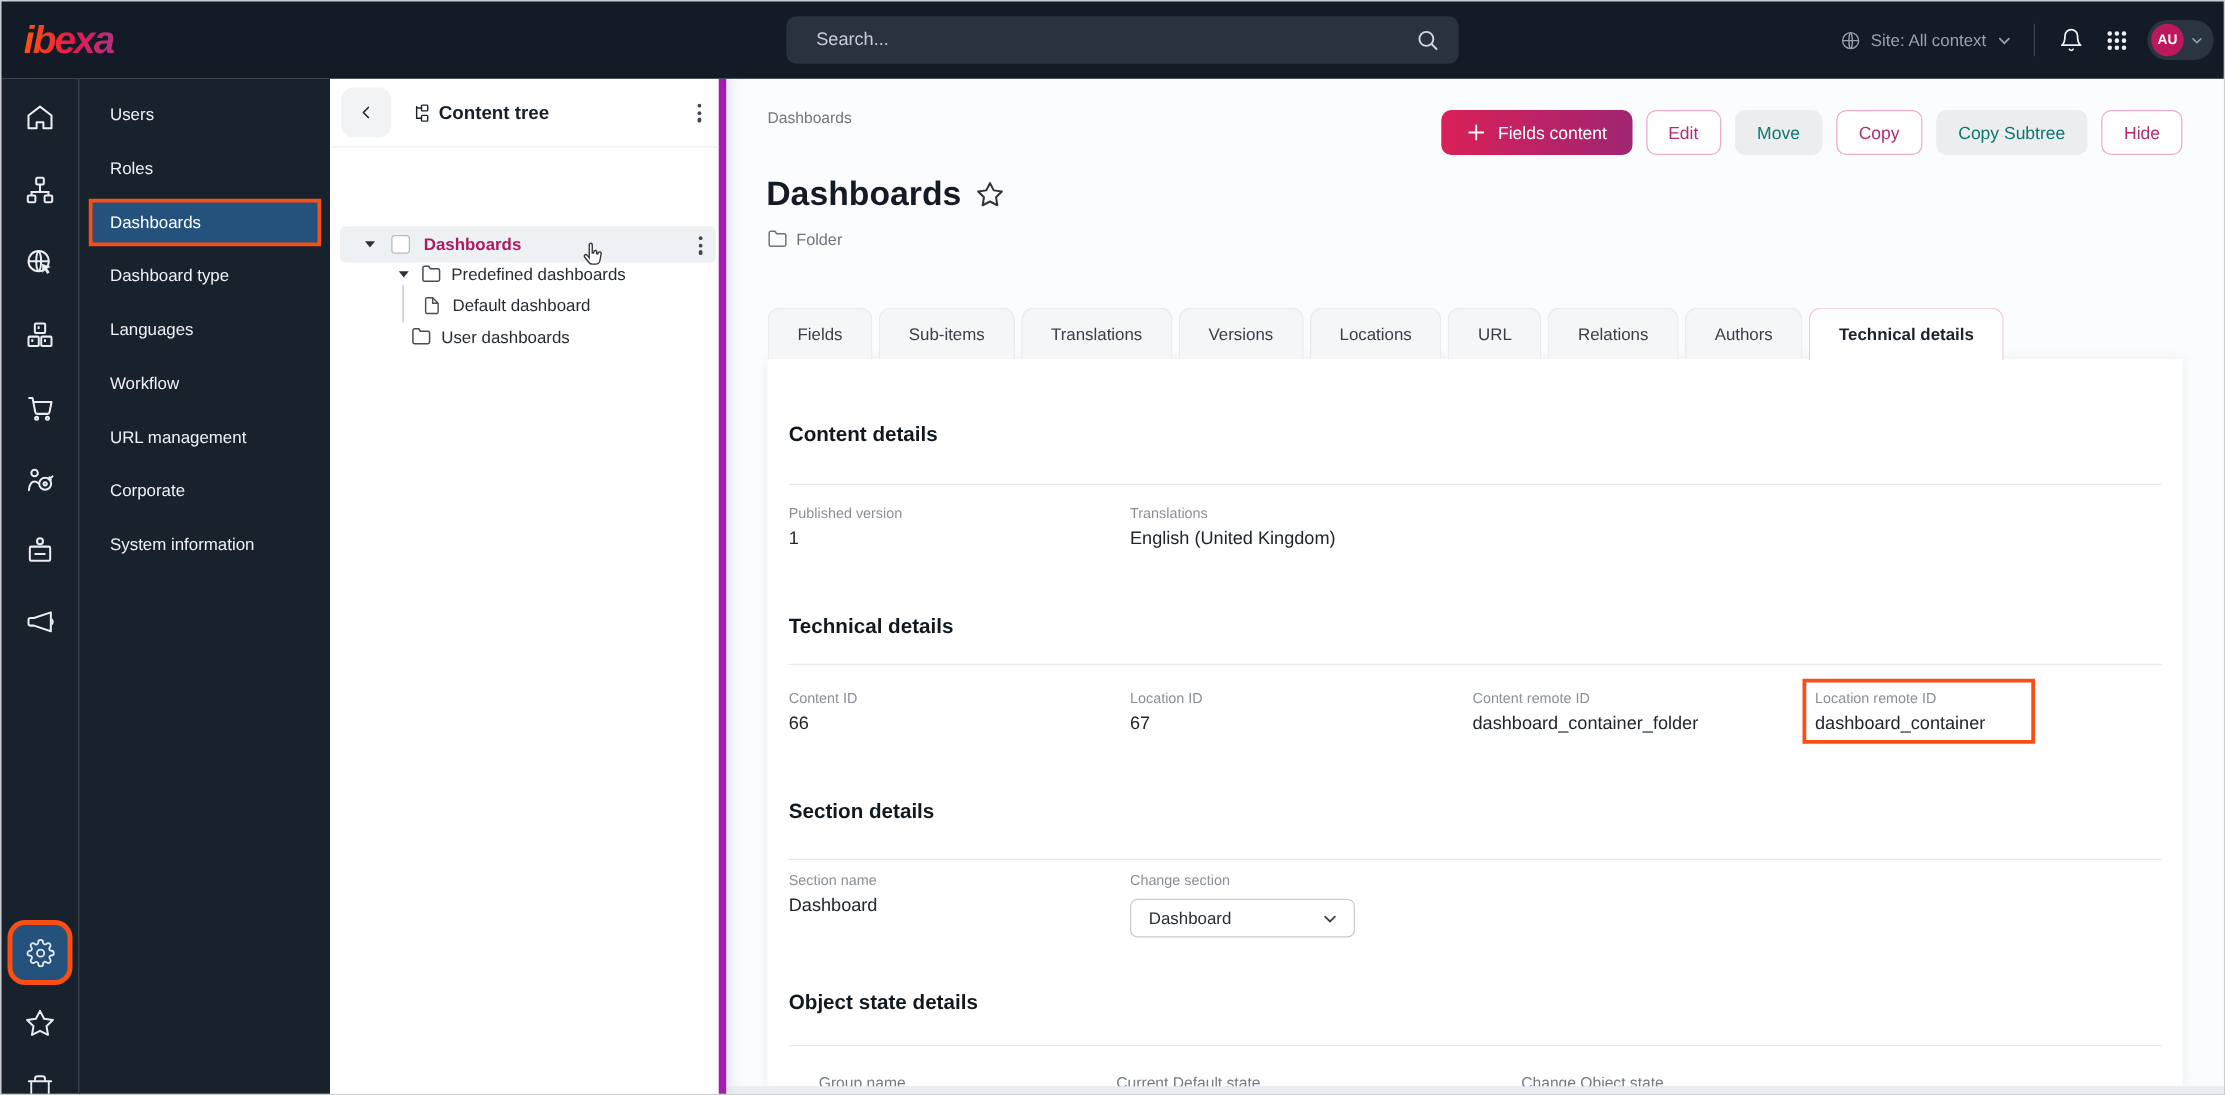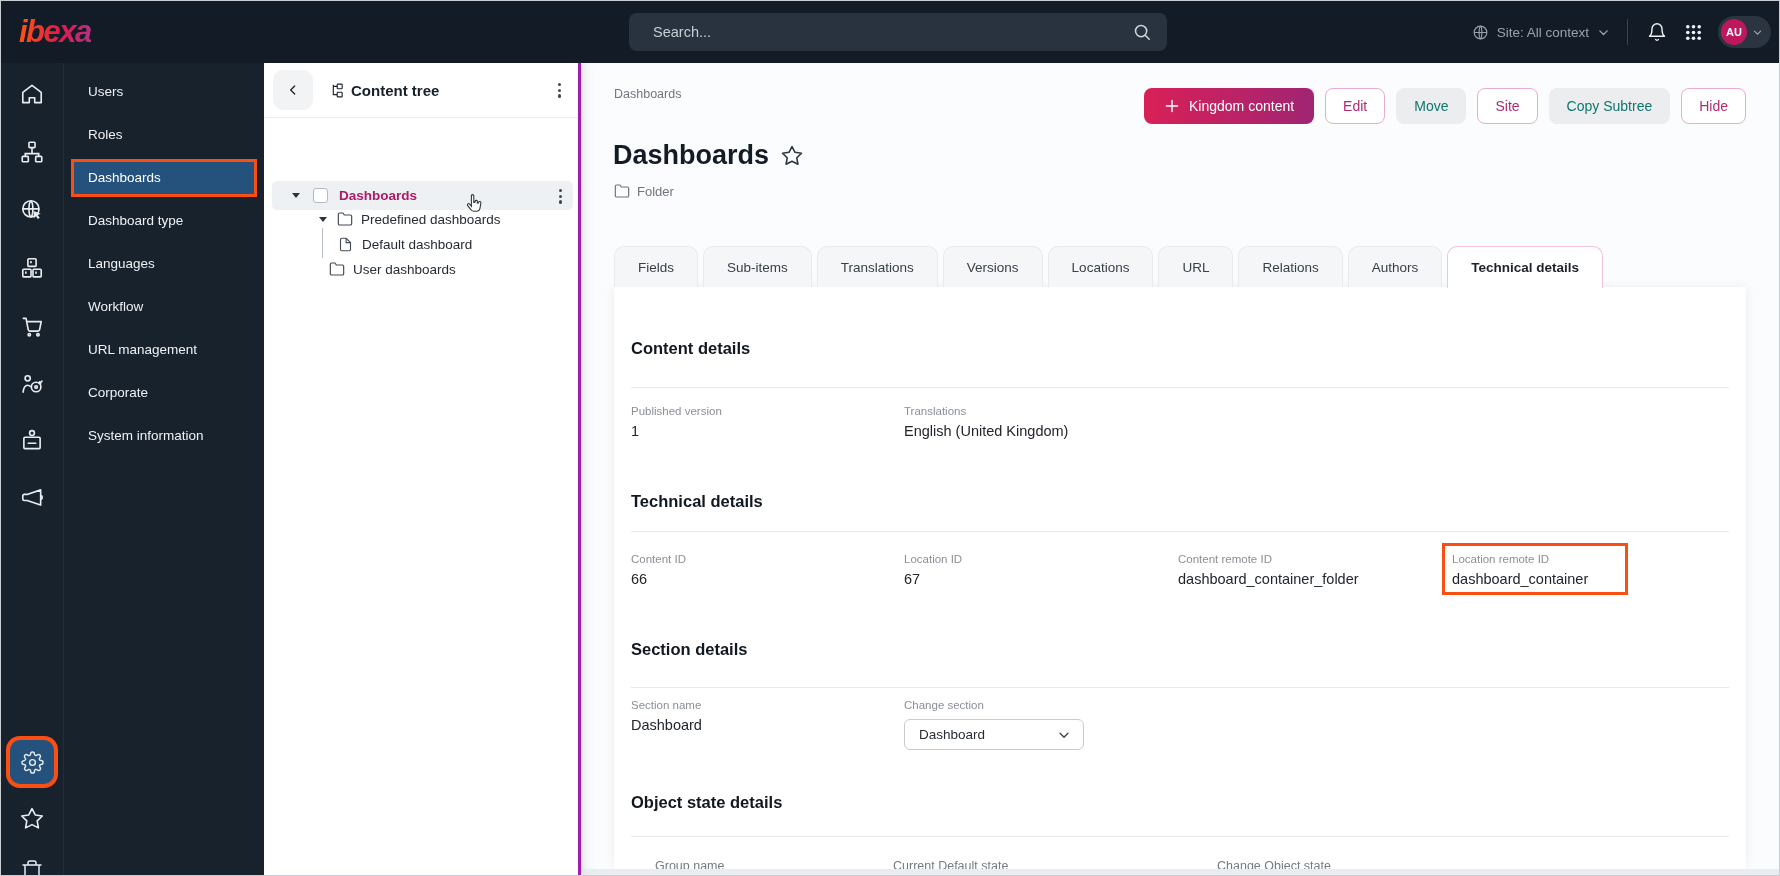--- a/index.html
+++ b/index.html
@@ -30,21 +30,21 @@
 
   
   .sidebar { position:absolute; left:62px; top:62px; width:201px; height:814px; background:#18222d; border-left:1px solid #222d39; z-index:24; }
   .sidebar ul { list-style:none; padding-top:7px; }
   .sidebar li { height:43px; line-height:43px; padding-left:24px; color:#eef1f4; font-size:13.5px; cursor:pointer; white-space:nowrap; }
   .sidebar li.active { background:#24527c; height:32px; line-height:32px; margin:5.5px 10px 5.5px 10px; padding-left:14px;
                        box-shadow:0 0 0 3px #f94e14; color:#fff; }
 
   
   .treepanel { position:absolute; left:263px; top:62px; width:317px; height:814px; background:#fff; z-index:20;
-               box-shadow:2px 0 6px rgba(20,30,40,.06); border-right:3px solid #a21caf; }
+               box-shadow:2px 0 6px rgba(20,30,40,.06); border-right:6px solid #a21caf; }
   .tree-header { position:relative; height:55px; border-bottom:1px solid #eceff2; }
   .tree-back { position:absolute; left:9px; top:7px; width:40px; height:40px; border:none; border-radius:10px; background:#f1f3f5; color:#1d252e;
                display:flex; align-items:center; justify-content:center; cursor:pointer; }
   .tree-ticon { position:absolute; left:64px; top:19px; color:#1d252e; }
   .tree-title { position:absolute; left:87px; top:19px; font-size:15px; font-weight:bold; color:#15202b; }
   .kebab { background:none; border:none; cursor:pointer; display:flex; flex-direction:column; gap:2.5px; align-items:center; padding:4px; }
   .kebab i { width:3.2px; height:3.2px; border-radius:50%; background:#3f4750; }
   .tree-header .kebab { position:absolute; left:290px; top:16px; }
   .tree-row { position:absolute; display:flex; align-items:center; cursor:pointer; }
   .row-sel { left:8px; top:63px; width:301px; height:29px; background:#eef1f4; border-radius:5px; }
@@ -348,25 +348,25 @@
   <main class="main">
     <div class="breadcrumb">Dashboards</div>
 
     <div class="actions">
       <button class="btn btn-primary">
         <span>
             <svg width="16" height="16" viewBox="0 0 20 20" fill="none" stroke="currentColor" stroke-width="1.8" stroke-linecap="round">
               <path d="M10 3v14M3 10h14"></path>
             </svg>
           </span>
-        <span>Kingdom content</span>
+        <span>Fields content</span>
       </button>
       <button class="btn btn-outline">Edit</button>
       <button class="btn btn-disabled">Move</button>
-      <button class="btn btn-outline">Site</button>
+      <button class="btn btn-outline">Copy</button>
       <button class="btn btn-disabled">Copy Subtree</button>
       <button class="btn btn-outline">Hide</button>
     </div>
 
     <h1 class="page-title">
       <span>Dashboards</span>
       <span class="star">
           <svg width="24" height="24" viewBox="0 0 24 24" fill="none" stroke="currentColor" stroke-width="1.6" stroke-linejoin="round">
             <polygon points="12 2.5 15 8.3 21.5 9.2 16.8 13.8 17.9 20.2 12 17.2 6.1 20.2 7.2 13.8 2.5 9.2 9 8.3"></polygon>
           </svg>

